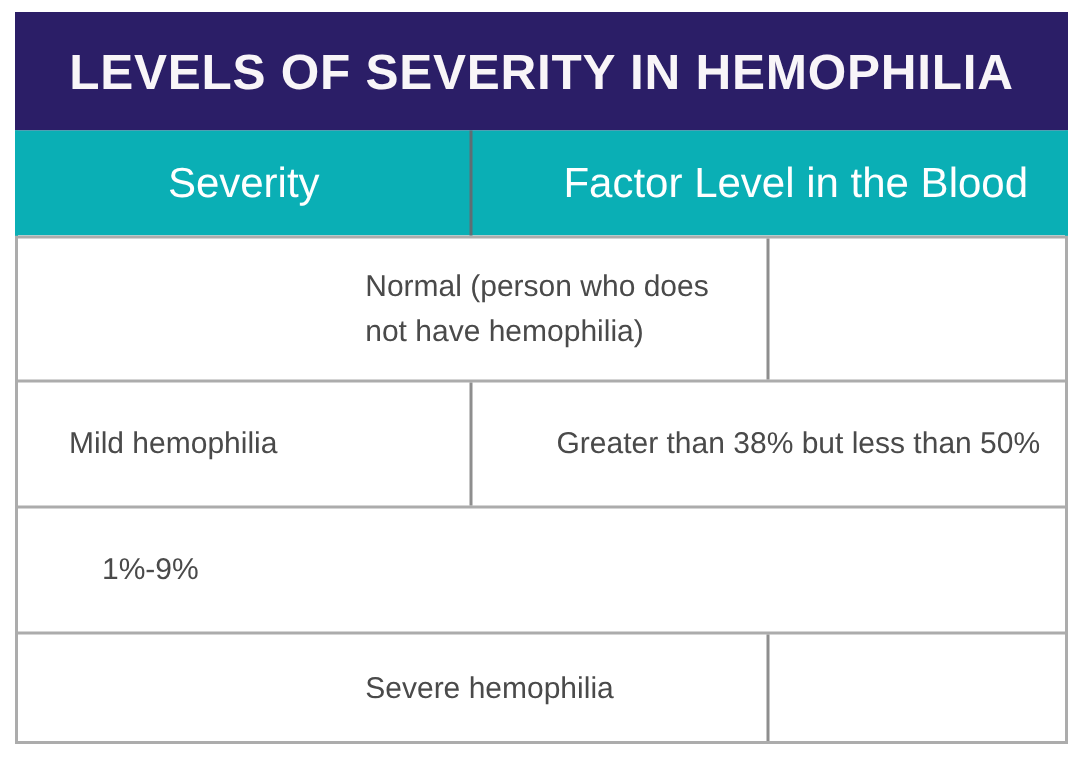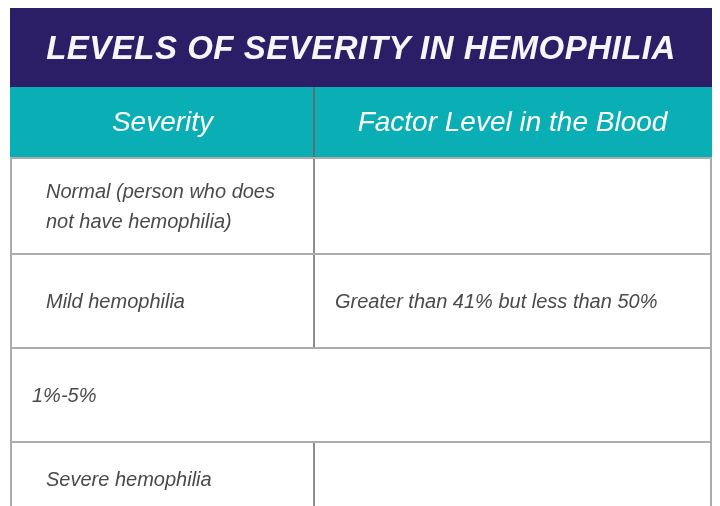--- a/index.html
+++ b/index.html
@@ -5,21 +5,21 @@
   :root {
     --banner-bg: #2B1E67;
     --header-bg: #0AAFB5;
     --header-text: #FFFFFF;
     --title-text: #F8F5F8;
     --body-text: #4A4A4A;
     --border: #ACACAC;
     --divider: #8E8E8E;
     --page-bg: #FFFFFF;
   }
-  * { margin: 0; padding: 0; box-sizing: border-box; font-style: italic; }
+  * { margin: 0; padding: 0; box-sizing: border-box; }
   html, body { background: var(--page-bg); }
   body {
     width: 720px;
     height: 506px;
     font-family: "Liberation Sans", "DejaVu Sans", sans-serif;
     overflow: hidden;
   }
   .page {
     width: 720px;
     height: 506px;
@@ -60,28 +60,29 @@
     color: var(--header-text);
     font-size: 28px;
     font-weight: 500;
   }
   .cell-col1 {
     width: 303px;
     flex: 0 0 303px;
     border-right: 2px solid var(--divider);
   }
   .thead .cell-col1 { border-right-color: #5E6E74; }
-  .cell-col2 { flex: 1 1 auto; }
+  .cell-col2 { flex: 1 1 auto; margin-left: 36px; }
   .body-row {
     background: #FFFFFF;
     border-top: 2px solid var(--border);
+    justify-content: center;
   }
   .body-row:first-of-type { border-top: none; }
   .row-h-96 { height: 96px; }
-  .row-h-86 { height: 94px; }
+  .row-h-86 { height: 84px; }
   .row-h-73 { height: 73px; gap: 40px; }
   .body-row .cell {
     display: flex;
     align-items: center;
     color: var(--body-text);
     font-size: 20px;
     line-height: 1.5;
   }
   .body-row .cell-col1 { padding: 0 24px 0 34px; }
   .body-row .cell-col2 { padding: 0 14px 0 20px; }
@@ -101,25 +102,25 @@
       <div class="cell cell-col1">Severity</div>
       <div class="cell cell-col2">Factor Level in the Blood</div>
     </div>
 
     <div class="trow body-row row-h-96">
       <div class="cell cell-col1">Normal (person who does not have hemophilia)</div>
     </div>
 
     <div class="trow body-row row-h-86">
       <div class="cell cell-col1">Mild hemophilia</div>
-      <div class="cell cell-col2">Greater than 41% but less than 50%</div>
+      <div class="cell cell-col2">Greater than 38% but less than 50%</div>
     </div>
 
     <div class="trow body-row row-h-86">
-      <div class="cell cell-col2">1%-5%</div>
+      <div class="cell cell-col2">1%-9%</div>
     </div>
 
     <div class="trow body-row row-h-73">
       <div class="cell cell-col1">Severe hemophilia</div>
     </div>
 
   </div>
 </div>
 
 </body></html>

